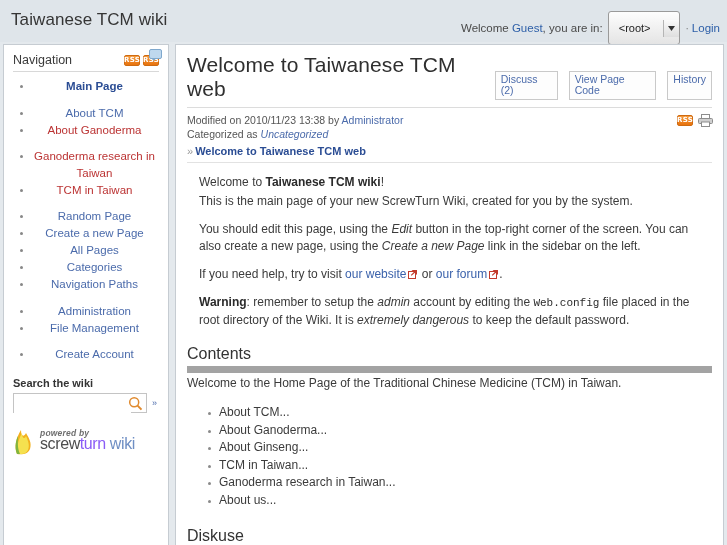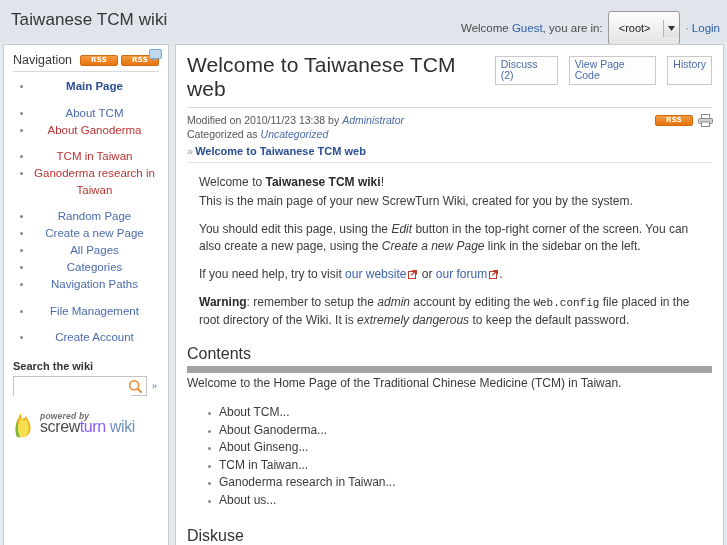--- a/index.html
+++ b/index.html
@@ -110,21 +110,21 @@
     font-size: 12.5px;
     color: #3a3a3a;
   }
   .rss-icons {
     display: flex;
     align-items: center;
     gap: 3px;
     position: relative;
   }
   .rss-badge {
-    width: 38px;
+    width: 16px;
     height: 11px;
     background: linear-gradient(#f49a3d, #e8730d);
     border: 1px solid #cf6a10;
     border-radius: 2px;
     color: #fff;
     font-size: 7px;
     font-weight: bold;
     letter-spacing: .3px;
     display: flex;
     align-items: center;
@@ -273,21 +273,21 @@
   h1#page-title {
     margin: 0;
     font-size: 21px;
     font-weight: normal;
     color: #2f2f2f;
     letter-spacing: 0.1px;
   }
   .head-actions {
     display: flex;
     gap: 11px;
-    margin-top: 3px;
+    margin-top: 18px;
   }
   .head-actions a {
     display: inline-block;
     border: 1px solid #c9c9c9;
     background: #fdfdfd;
     color: #4b6bab;
     font-size: 10.5px;
     text-decoration: none;
     padding: 2px 5px 3px 5px;
     line-height: 11px;
@@ -296,21 +296,21 @@
     display: flex;
     justify-content: space-between;
     align-items: flex-start;
     margin-top: 5px;
   }
   .meta-text {
     font-size: 10.5px;
     color: #555;
     line-height: 14px;
   }
-  .meta-text a { color: #4b6bab; text-decoration: none; font-style: italic; }
+  .meta-text a { color: #4b6bab; text-decoration: none; }
   .meta-text em { font-style: italic; color: #4b6bab; }
   .meta-icons {
     display: flex;
     align-items: center;
     gap: 5px;
     margin-top: 1px;
   }
   .printer {
     width: 14px; height: 12px;
     position: relative;
@@ -420,29 +420,30 @@
         </span>
       </span>
     </div>
 
     <ul class="navlist">
       <li><a href="#" class="bold">Main Page</a></li>
       <li class="spacer"></li>
       <li><a href="#">About TCM</a></li>
       <li><a href="#" class="red">About Ganoderma</a></li>
       <li class="spacer"></li>
+      <li><a href="#" class="red">Ganoderma research in Taiwan</a></li>
       <li><a href="#" class="red">TCM in Taiwan</a></li>
-      <li><a href="#" class="red">Ganoderma research in Taiwan</a></li>
       <li class="spacer"></li>
       <li><a href="#">Random Page</a></li>
       <li><a href="#">Create a new Page</a></li>
       <li><a href="#">All Pages</a></li>
       <li><a href="#">Categories</a></li>
       <li><a href="#">Navigation Paths</a></li>
       <li class="spacer"></li>
+      <li><a href="#">Administration</a></li>
       <li><a href="#">File Management</a></li>
       <li class="spacer"></li>
       <li><a href="#">Create Account</a></li>
     </ul>
 
     <div class="search-label">Search the wiki</div>
     <div class="search-row">
       <div class="search-box">
         <input type="text" placeholder="" style="">
         <span class="search-mag">

